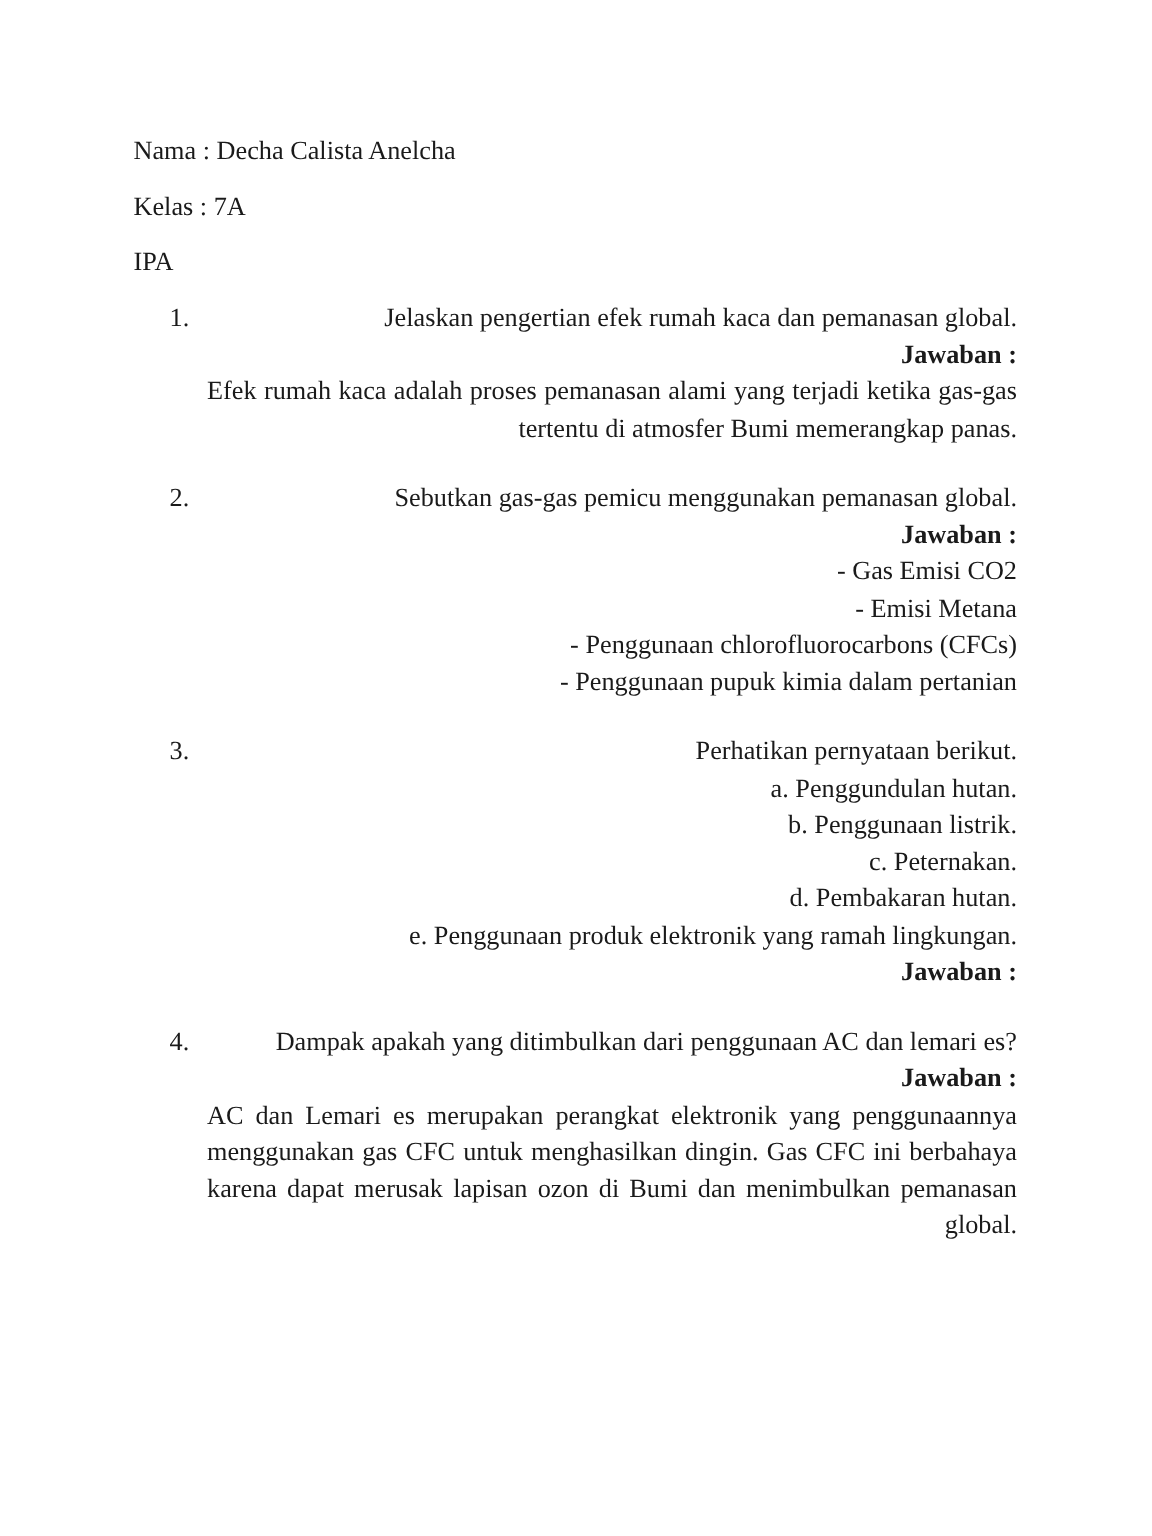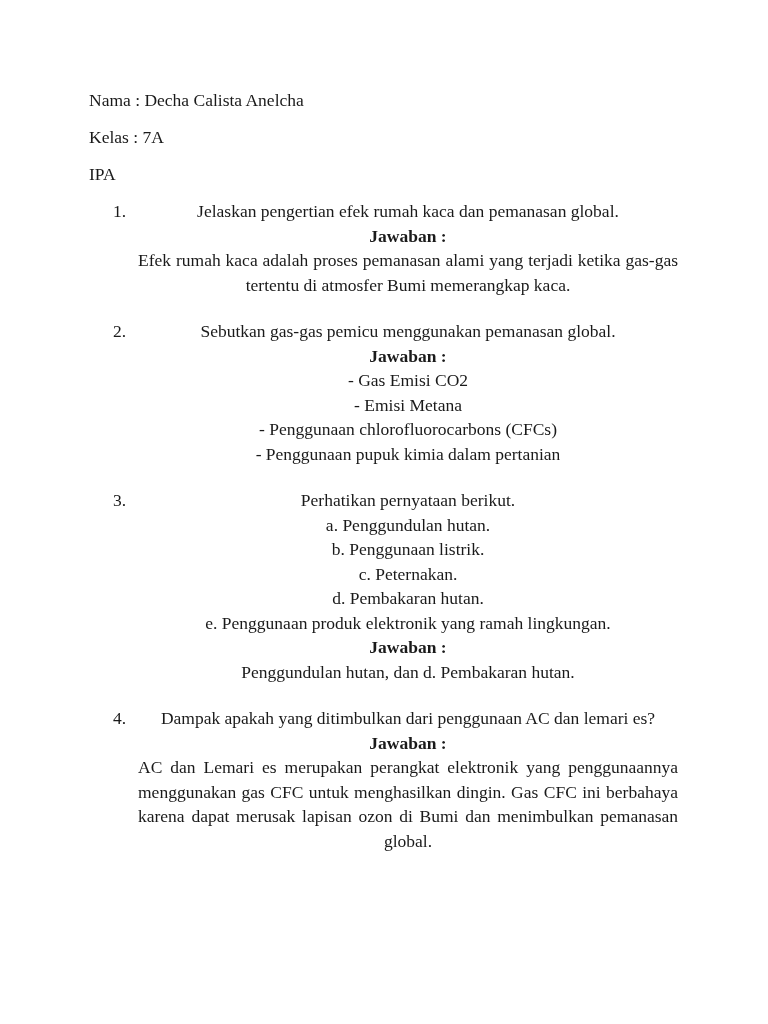--- a/index.html
+++ b/index.html
@@ -43,21 +43,21 @@
     width: 25px;
   }
   .qbody {
     margin-left: 49px;
     width: 540px;
   }
   .jawaban {
     font-weight: bold;
   }
   .line {
-    text-align: center;
+    text-align: right;
   }
   .line-just {
     text-align: justify;
     text-align-last: justify;
   }
 </style>
 </head>
 <body>
 
 <div class="page" style="color: rgb(26, 26, 26); background: rgb(255, 255, 255);">
@@ -66,21 +66,21 @@
     <div class="header-line">Nama : Decha Calista Anelcha</div>
     <div class="header-line">Kelas : 7A</div>
     <div class="header-line">IPA</div>
 
     <div class="qblock first">
       <div class="qnum">1.</div>
       <div class="qbody">
         <div class="line">Jelaskan pengertian efek rumah kaca dan pemanasan global.</div>
         <div class="line jawaban">Jawaban :</div>
         <div class="line line-just">Efek rumah kaca adalah proses pemanasan alami yang terjadi ketika gas-gas</div>
-        <div class="line">tertentu di atmosfer Bumi memerangkap kaca.</div>
+        <div class="line">tertentu di atmosfer Bumi memerangkap panas.</div>
       </div>
     </div>
 
     <div class="qblock">
       <div class="qnum">2.</div>
       <div class="qbody">
         <div class="line">Sebutkan gas-gas pemicu menggunakan pemanasan global.</div>
         <div class="line jawaban">Jawaban :</div>
         <div class="line">- Gas Emisi CO2</div>
         <div class="line">- Emisi Metana</div>
@@ -92,21 +92,20 @@
     <div class="qblock">
       <div class="qnum">3.</div>
       <div class="qbody">
         <div class="line">Perhatikan pernyataan berikut.</div>
         <div class="line">a. Penggundulan hutan.</div>
         <div class="line">b. Penggunaan listrik.</div>
         <div class="line">c. Peternakan.</div>
         <div class="line">d. Pembakaran hutan.</div>
         <div class="line">e. Penggunaan produk elektronik yang ramah lingkungan.</div>
         <div class="line jawaban">Jawaban :</div>
-        <div class="line">Penggundulan hutan, dan d. Pembakaran hutan.</div>
       </div>
     </div>
 
     <div class="qblock">
       <div class="qnum">4.</div>
       <div class="qbody">
         <div class="line">Dampak apakah yang ditimbulkan dari penggunaan AC dan lemari es?</div>
         <div class="line jawaban">Jawaban :</div>
         <div class="line line-just">AC dan Lemari es merupakan perangkat elektronik yang penggunaannya</div>
         <div class="line line-just">menggunakan gas CFC untuk menghasilkan dingin. Gas CFC ini berbahaya</div>

